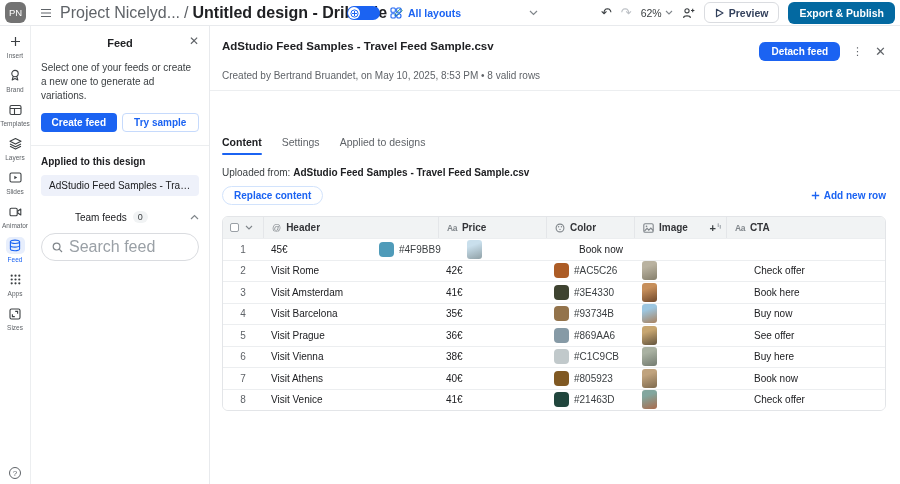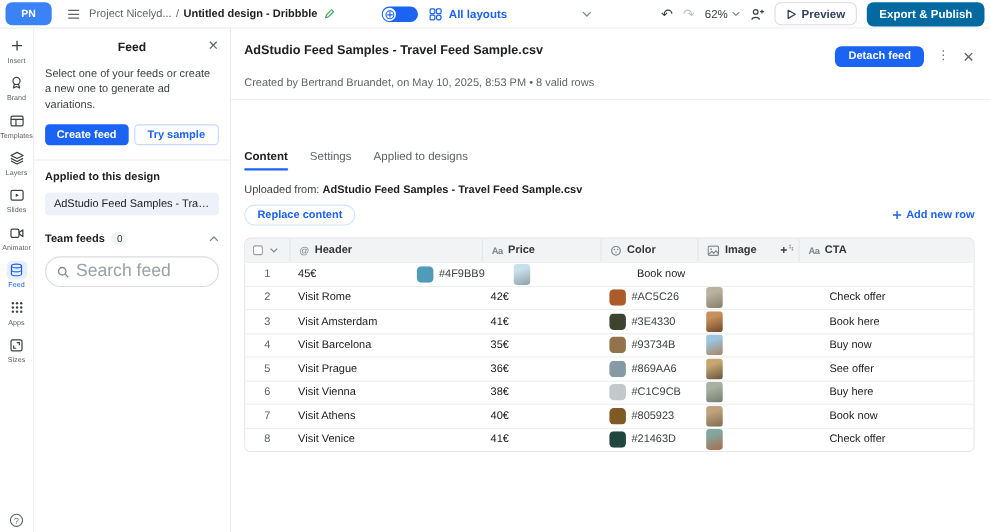--- a/index.html
+++ b/index.html
@@ -2,24 +2,24 @@
 <html><head>
 <meta charset="utf-8">
 <style>
   * { margin:0; padding:0; box-sizing:border-box; }
   html,body { width:900px; height:484px; overflow:hidden; background:#fff;
     font-family:"Liberation Sans", sans-serif; color:#202124; }
 
   
   .topbar { height:26px; display:flex; align-items:center; gap:8px;
     border-bottom:1px solid #e8eaed; padding:0 5px; position:relative; background:#fff; }
-  .logo { width:42px; height:21px; background:#3b82f6; border-radius:6px; color:#fff;
-    font-weight:bold; font-size:9.5px; display:flex; align-items:center; justify-content:center; flex:0 0 auto; }
+  .logo { width:21px; height:21px; background:#737373; border-radius:6px; color:#fff;
+    font-weight:normal; font-size:9.5px; display:flex; align-items:center; justify-content:center; flex:0 0 auto; }
   .hamburger { color:#5f6368; display:flex; align-items:center; cursor:pointer; margin-left:6px; }
-  .breadcrumb { display:flex; align-items:center; gap:4px; font-size:10px; white-space:nowrap; }
+  .breadcrumb { display:flex; align-items:center; gap:4px; font-size:16px; white-space:nowrap; }
   .bc-project { color:#5f6368; }
   .bc-sep { color:#5f6368; }
   .bc-design { color:#202124; font-weight:bold; }
   .edit-ic { color:#34a853; display:flex; align-items:center; margin-left:2px; }
 
   .center-controls { position:absolute; left:347px; top:0; height:26px; display:flex; align-items:center; gap:10px; }
   .toggle-pill { width:33px; height:14px; background:#1b63f2; border-radius:8px; position:relative; cursor:pointer; }
   .toggle-knob { position:absolute; left:1px; top:1px; width:12px; height:12px; background:#fff; border-radius:50%;
     display:flex; align-items:center; justify-content:center; color:#1b63f2; }
   .layouts-select { display:flex; align-items:center; gap:6px; font-size:10.5px; color:#1b63f2; font-weight:bold;
@@ -62,21 +62,21 @@
   .fp-btns { display:flex; gap:5px; margin-top:10px; }
   .btn-create { flex:1; background:#1b63f2; color:#fff; border:none; border-radius:4px; height:19px;
     font-size:10px; font-weight:bold; cursor:pointer; font-family:"Liberation Sans",sans-serif; }
   .btn-sample { flex:1; background:#fff; color:#1b63f2; border:1px solid #c6dafc; border-radius:4px; height:19px;
     font-size:10px; font-weight:bold; cursor:pointer; font-family:"Liberation Sans",sans-serif; }
   .fp-divider { height:1px; background:#eceef0; margin:13px -10px 0 -10px; }
   .fp-sec-title { font-size:10px; font-weight:bold; margin-top:10px; }
   .fp-feed-pill { margin-top:8px; background:#eef1fa; border-radius:4px; padding:5px 8px; font-size:10px;
     color:#202124; white-space:nowrap; overflow:hidden; text-overflow:ellipsis; cursor:pointer; }
   .fp-team { display:flex; align-items:center; gap:6px; margin-top:15px; }
-  .fp-team-label { font-size:10px; font-weight:bold; }
+  .fp-team-label { font-size:10px; font-weight:normal;margin-left:34px; }
   .fp-count { background:#f1f3f4; border-radius:8px; font-size:9px; color:#3c4043; padding:1px 5px; }
   .fp-collapse { margin-left:auto; color:#80868b; display:flex; cursor:pointer; }
   .fp-search { margin-top:10px; height:28px; border:1px solid #dadce0; border-radius:14px; display:flex;
     align-items:center; gap:6px; padding:0 10px; }
   .fp-search input { border:none; outline:none; font-size:16px; width:100%; color:#202124;
     font-family:"Liberation Sans",sans-serif; background:transparent; }
   .fp-search input::placeholder { color:#9aa0a6; }
   .search-ic { color:#80868b; display:flex; }
 
   

